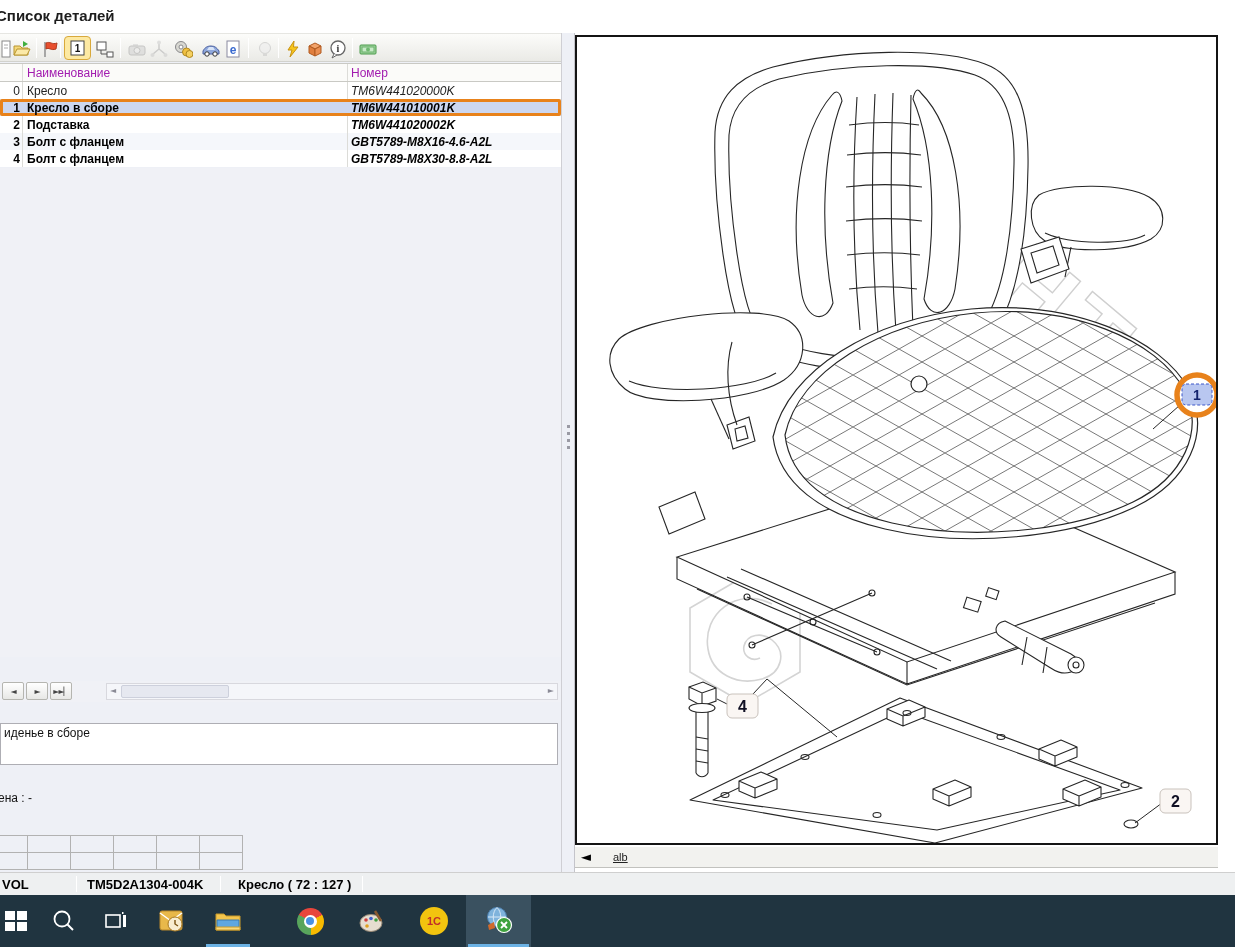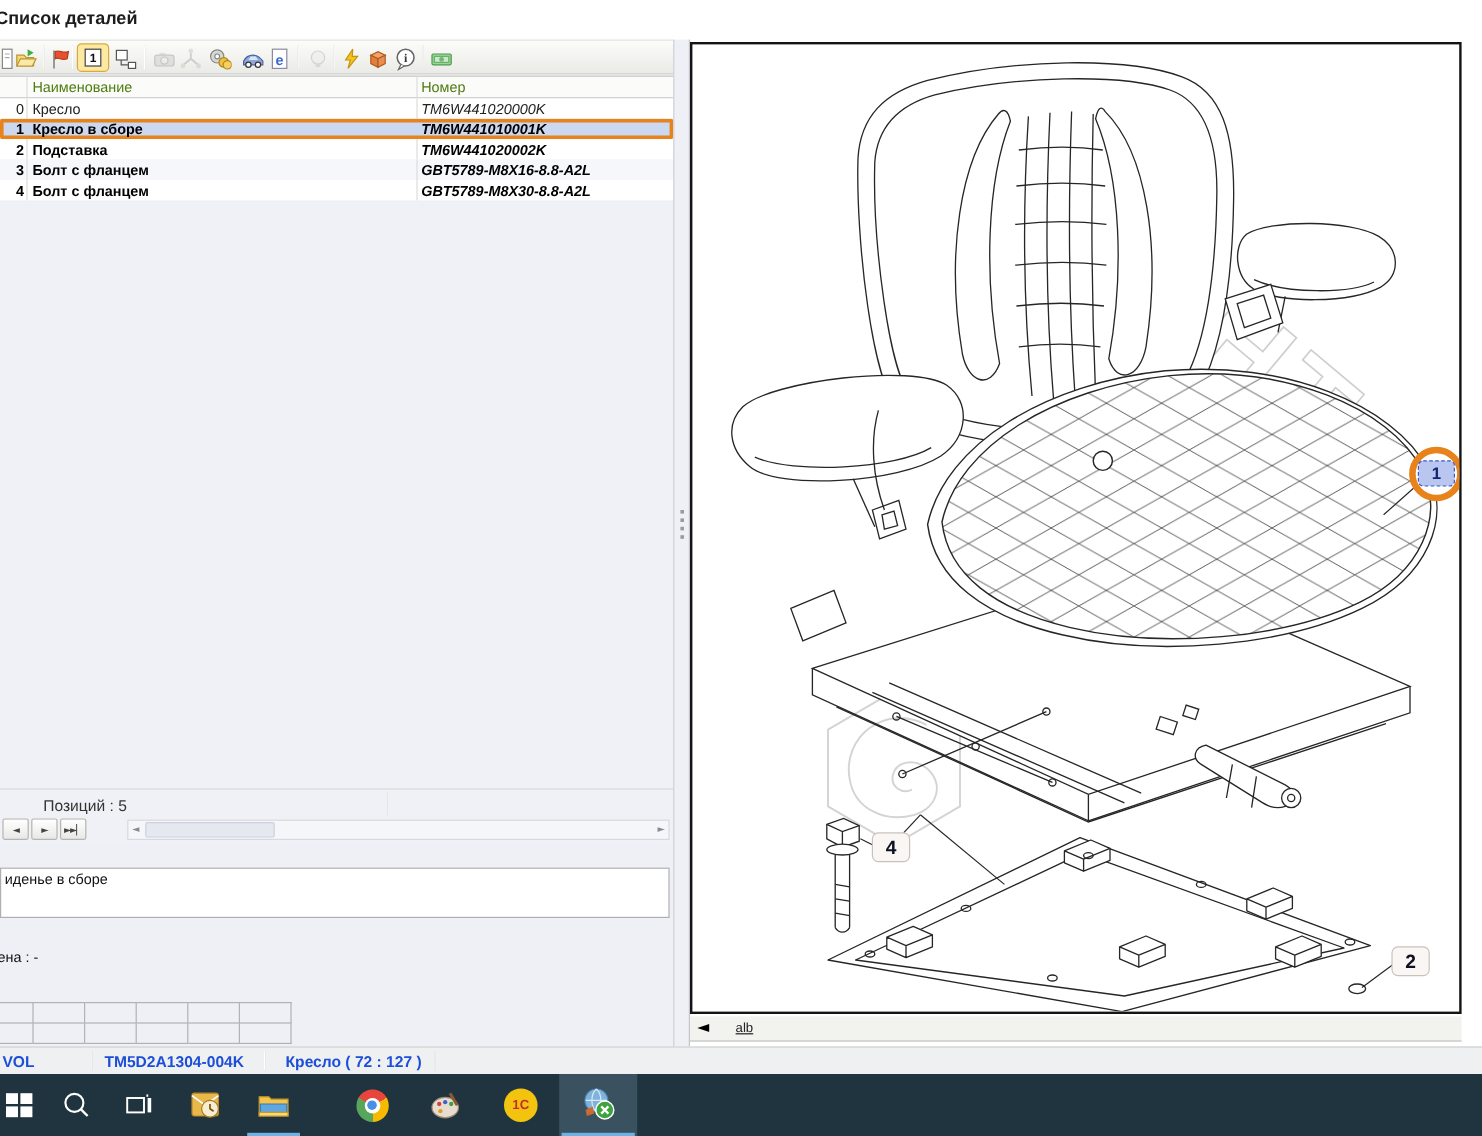--- a/index.html
+++ b/index.html
@@ -17,21 +17,21 @@
   #toolbar { left:0; top:0; width:561px; height:29px;
              background:linear-gradient(#fcfcfa,#eaeae6); border-top:1px solid #e6e6e2; border-bottom:1px solid #d2d2cd; }
   .tbtn { position:absolute; top:3px; width:22px; height:23px; display:flex; align-items:center; justify-content:center; }
   .tsep { position:absolute; top:4px; width:1px; height:20px; background:#c6c6c2; border-right:1px solid #fff; }
   .disabled { opacity:.5; filter:grayscale(1); }
   #toggle-btn { width:27px; height:24px; top:2px; background:#fde9a2; border:1px solid #d8a93c; border-radius:4px; }
 
   
   #parts-table { left:0; top:30px; width:561px; }
   #tbl-header { position:relative; height:19px; background:#fbfbf9; border-top:1px solid #c9c9c4; border-bottom:1px solid #c9c9c4;
-                font-size:12px; color:#4d7c0f; }
+                font-size:12px; color:#a21caf; }
   .col-name { position:absolute; left:27px; top:2px; }
   .col-num  { position:absolute; left:351px; top:2px; }
   .vline1 { position:absolute; left:22px; top:0; bottom:0; width:1px; background:#dcdcd8; }
   .vline2 { position:absolute; left:347px; top:0; bottom:0; width:1px; background:#dcdcd8; }
   .prow { position:relative; height:17px; background:#fff; font-size:12px; color:#000; cursor:default; }
   .prow.alt { background:#f5f7fb; }
   .prow.b { font-weight:bold; }
   .prow.first { color:#222; }
   .prow .rnum { position:absolute; right:541px; width:18px; text-align:right; top:2px; }
   .prow .rname { position:absolute; left:27px; top:2px; white-space:nowrap; }
@@ -62,21 +62,21 @@
   .grip-dot { position:absolute; left:5px; width:3px; height:3px; background:#9a9aa4; }
 
   
   #drawing-box { left:575px; top:35px; width:643px; height:810px; border:2px solid #141414; background:#fff; }
   #drawing-scroll { left:575px; top:847px; width:643px; height:21px; background:#f2f2ef; border-bottom:1px solid #c2c2be; }
   #drawing-scroll .arrow { position:absolute; left:6px; top:2px; font-family:"DejaVu Sans",sans-serif; font-size:13px; color:#000; }
   #scroll-label { position:absolute; left:38px; top:4px; font-size:11px; color:#222; text-decoration:underline; }
 
   
   #status-bar { left:0; top:872px; width:1235px; height:23px; background:#eef0f1; border-top:1px solid #cfcfcf;
-                font-size:13px; font-weight:bold; color:#1d4ed8; }
+                font-size:13px; font-weight:bold; color:#000000; }
   .sbar-sep { position:absolute; top:3px; width:1px; height:16px; background:#b4b4b4; border-right:1px solid #fff; }
   .sbar-txt { position:absolute; top:4px; white-space:nowrap; }
 
   
   #taskbar { left:0; top:895px; width:1235px; height:52px; background:#203440; }
   .task-btn { position:absolute; top:0; width:48px; height:52px; display:flex; align-items:center; justify-content:center; }
   .task-underline { position:absolute; bottom:0; left:2px; right:2px; height:3px; background:#6cb2e4; }
   #task-active { left:466px; width:65px; background:#3a5160; }
   #chrome-ball { width:27px; height:27px; border-radius:50%;
       background:conic-gradient(from -60deg,#e8453c 0 120deg,#f7ba00 0 240deg,#58a55c 0 360deg);
@@ -230,37 +230,33 @@
         <span class="vline2"></span>
       <span class="rnum">2</span>
       <span class="rname">Подставка</span>
       <span class="rnumber">TM6W441020002K</span>
     </div>
     <div class="prow b alt">
       <span class="vline1"></span>
         <span class="vline2"></span>
       <span class="rnum">3</span>
       <span class="rname">Болт с фланцем</span>
-      <span class="rnumber">GBT5789-M8X16-8.8-A2L</span>
+      <span class="rnumber">GBT5789-M8X16-4.6-A2L</span>
     </div>
     <div class="prow b">
       <span class="vline1"></span>
         <span class="vline2"></span>
       <span class="rnum">4</span>
       <span class="rname">Болт с фланцем</span>
       <span class="rnumber">GBT5789-M8X30-8.8-A2L</span>
     </div>
   </div>
 
   <div id="below-rows" class="abs"></div>
 
-  <div id="positions-row" class="abs">
-    <span id="positions-label">Позиций : 5</span>
-    <span id="positions-divider"></span>
-  </div>
 
   <div id="nav-row" class="abs">
     <span class="navbtn" style="left:2px">◄</span>
     <span class="navbtn" style="left:26px">►</span>
     <span class="navbtn" style="left:50px">►►▏</span>
     <span id="hscroll">
       <span class="scr-arrow" style="left:3px">◄</span>
       <span id="hthumb"></span>
       <span class="scr-arrow" style="right:3px">►</span>
     </span>

